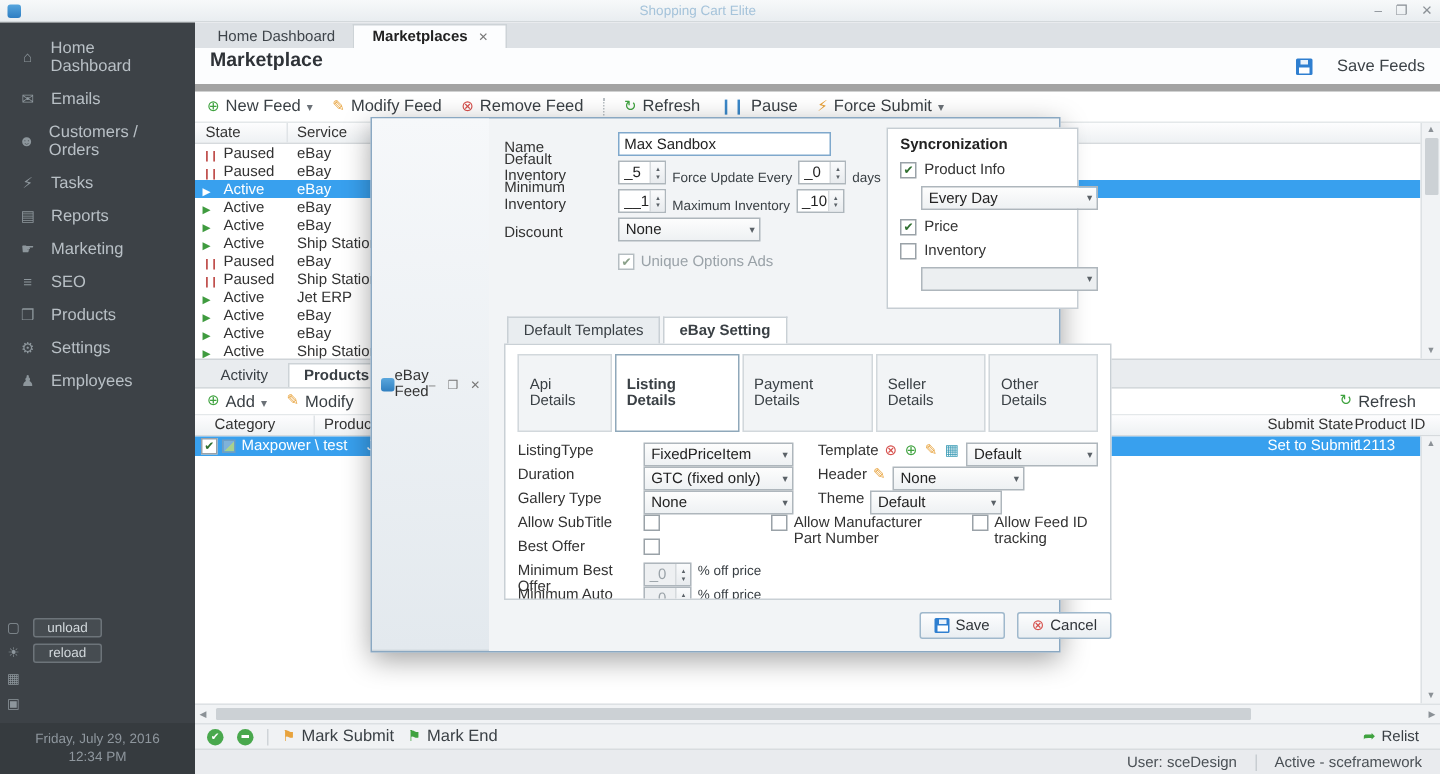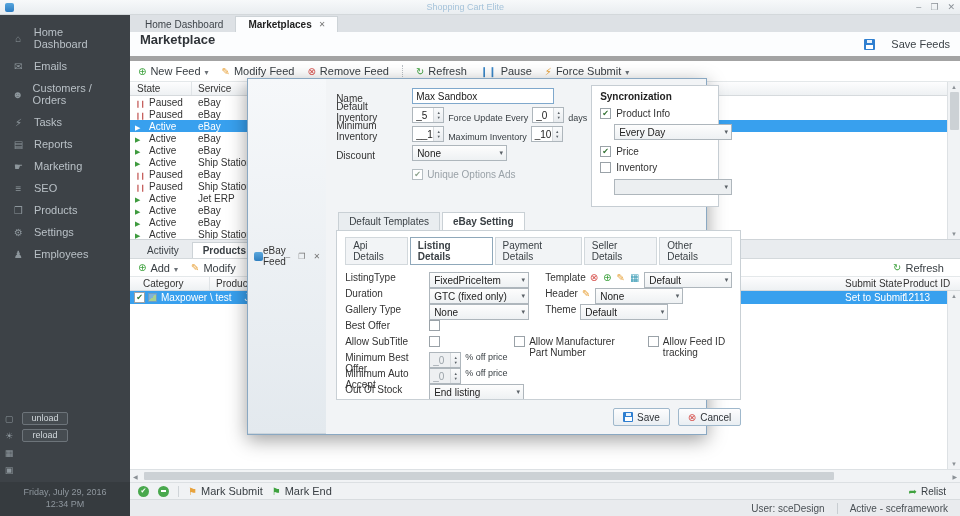--- a/index.html
+++ b/index.html
@@ -139,21 +139,21 @@
 .cb.muted-check{color:#8aa08a;border-color:#b5bdc2}
 .sync{margin-left:10px;width:128px;border:1px solid #c6cdd3;background:#fff;padding:5px 8px;font-size:10px}
 .sync .h{font-weight:bold;margin-bottom:6px;font-size:10px;color:#222}
 .sync .row{display:flex;align-items:center;gap:5px;margin-bottom:5px}
 .sync .dd{width:118px;margin-left:14px;margin-bottom:6px}
 .outer-tabs{display:flex;margin-top:5px;border-bottom:1px solid #c9d0d5;padding-left:2px;gap:2px}
 .otab{padding:3px 10px;font-size:10px;border:1px solid #c9d0d5;border-bottom:none;background:#e9edf0;color:#3a4045}
 .otab.active{background:#fff;font-weight:bold}
 .inner-box{border:1px solid #c9d0d5;border-top:none;background:#fff;flex:1;padding:6px 8px;min-height:0;overflow:hidden}
 .inner-tabs{display:flex;gap:2px;margin-bottom:7px}
-.itab{padding:2px 7px;font-size:10px;border:1px solid #d2d8dc;background:#f2f4f6;color:#3a4045}
+.itab{padding:14px 7px;font-size:10px;border:1px solid #d2d8dc;background:#f2f4f6;color:#3a4045}
 .itab.active{background:#fff;border-color:#8fa8ba;font-weight:bold}
 .l-row{display:flex;height:16px;font-size:10px;color:#333;gap:4px}
 .l-row .lbl{width:80px;flex:0 0 80px}
 .l-row .lbl2{margin-left:12px;white-space:nowrap}
 .ticon{font-size:10px;margin-right:1px}
 .gap70{margin-left:70px}
 .gap14{margin-left:14px}
 .dlg-foot{display:flex;justify-content:flex-end;gap:8px;padding-top:8px}
 .btn{height:18px;border:1px solid #9fb8cc;background:linear-gradient(#fdfdfe,#e9eef2);display:inline-flex;align-items:center;gap:4px;padding:0 9px;font-size:10px;color:#2f3338;border-radius:2px;font-family:inherit}
 .btn i{font-size:10px}
@@ -653,30 +653,30 @@
           <span class="lbl">Gallery Type</span>
           <span class="dd w100">
               <span>None</span>
             </span>
           <span class="lbl2">Theme</span>
           <span class="dd w88">
               <span>Default</span>
             </span>
         </div>
         <div class="l-row">
-          <span class="lbl">Best Offer</span>
-          <span class="cb"></span>
-        </div>
-        <div class="l-row">
           <span class="lbl">Allow SubTitle</span>
           <span class="cb"></span>
           <span class="cb gap70"></span>
           <span>Allow Manufacturer Part Number</span>
           <span class="cb gap14"></span>
           <span>Allow Feed ID tracking</span>
+        </div>
+        <div class="l-row">
+          <span class="lbl">Best Offer</span>
+          <span class="cb"></span>
         </div>
         <div class="l-row">
           <span class="lbl">Minimum Best Offer</span>
           <span class="spin disabled">
               <span class="v">_0</span>
               <span class="b"></span>
             </span>
           <span class="sm">% off price</span>
         </div>
         <div class="l-row">

